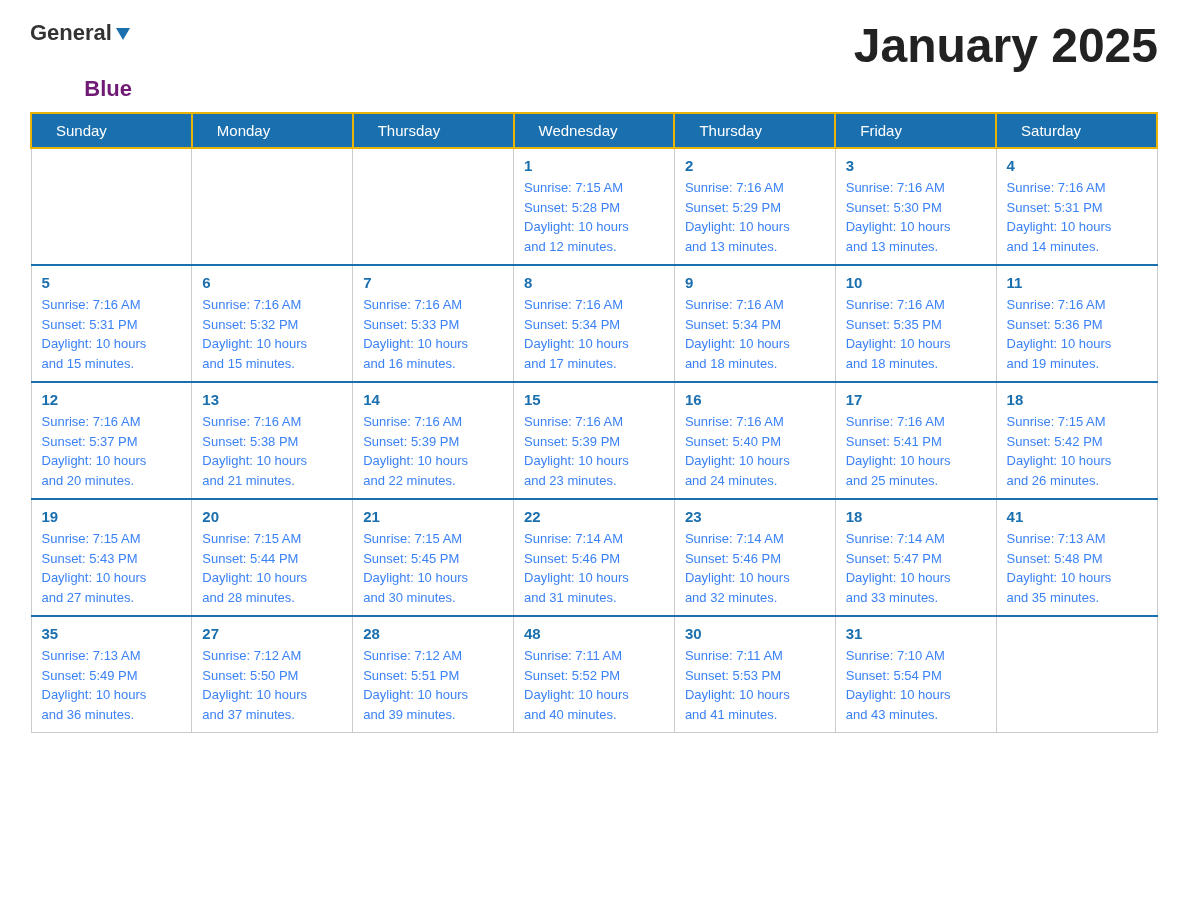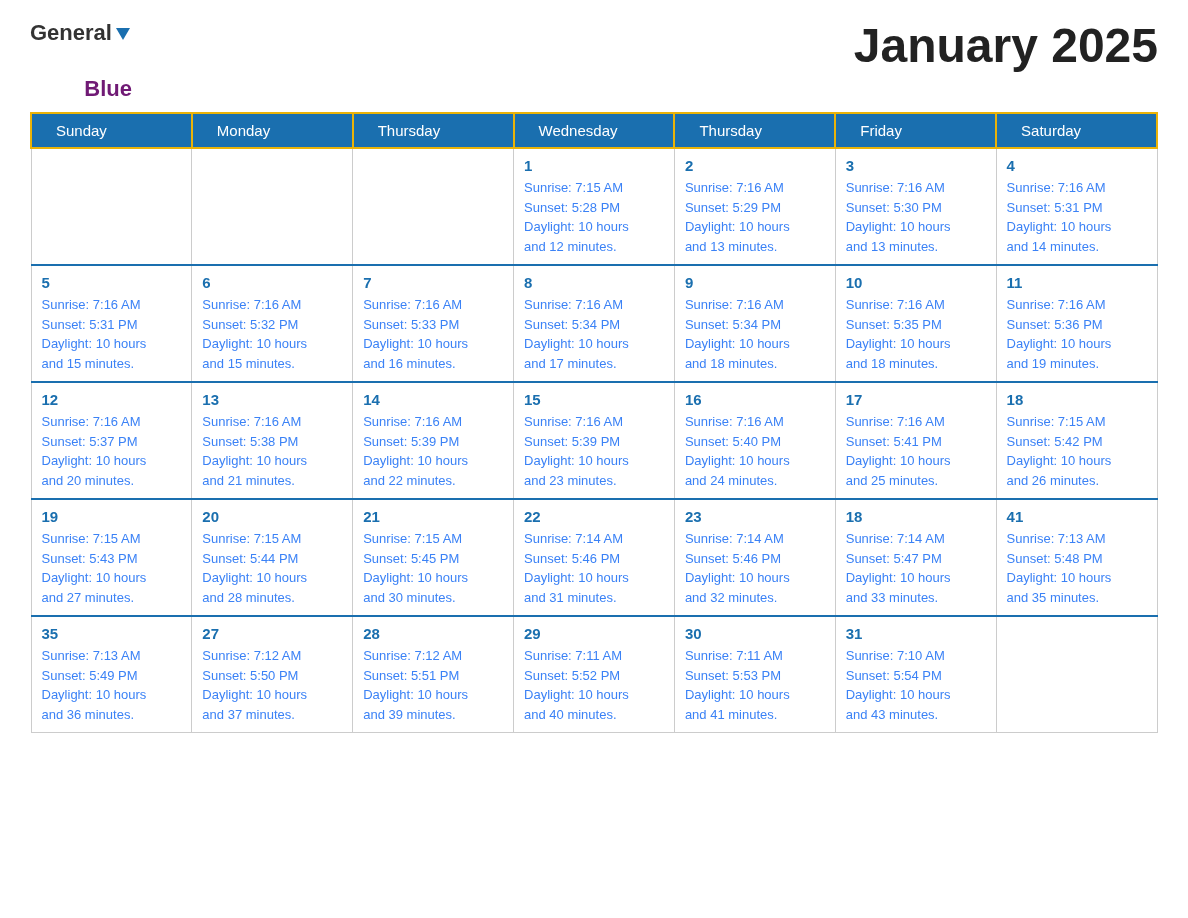--- a/index.html
+++ b/index.html
@@ -238,21 +238,21 @@
         </td>
         <td>
           <span class="day-number">27</span>
           <div class="day-info">Sunrise: 7:12 AM<br>Sunset: 5:50 PM<br>Daylight: 10 hours<br>and 37 minutes.</div>
         </td>
         <td>
           <span class="day-number">28</span>
           <div class="day-info">Sunrise: 7:12 AM<br>Sunset: 5:51 PM<br>Daylight: 10 hours<br>and 39 minutes.</div>
         </td>
         <td>
-          <span class="day-number">29</span>
+          <span class="day-number">48</span>
           <div class="day-info">Sunrise: 7:11 AM<br>Sunset: 5:52 PM<br>Daylight: 10 hours<br>and 40 minutes.</div>
         </td>
         <td>
           <span class="day-number">30</span>
           <div class="day-info">Sunrise: 7:11 AM<br>Sunset: 5:53 PM<br>Daylight: 10 hours<br>and 41 minutes.</div>
         </td>
         <td>
           <span class="day-number">31</span>
           <div class="day-info">Sunrise: 7:10 AM<br>Sunset: 5:54 PM<br>Daylight: 10 hours<br>and 43 minutes.</div>
         </td>

